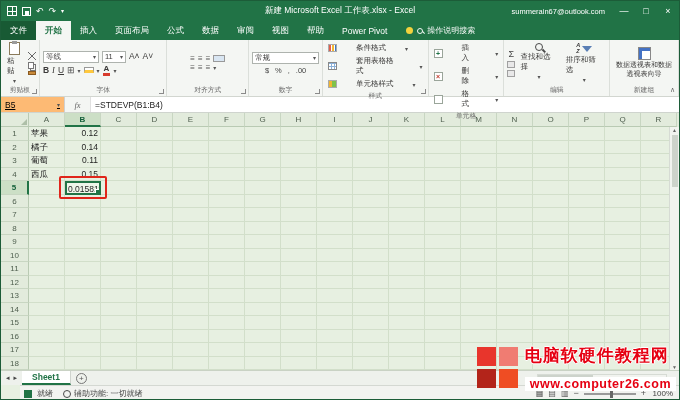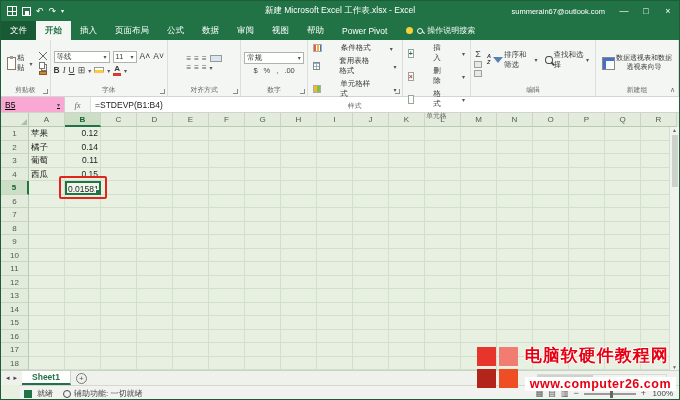--- a/index.html
+++ b/index.html
@@ -31,21 +31,21 @@
   .icon-mag-w::after { content:""; position:absolute; width:3px; height:1.2px; background:#fff; right:-3px; bottom:-1px; transform:rotate(45deg); }
 
   
   .ribbon { height:57px; background:#f4f6f3; border-bottom:1px solid #d2d6d0; display:flex; position:relative; font-size:7.5px; color:#3b3a39; }
   .group { display:flex; flex-direction:column; border-right:1px solid #dbdfda; padding:2px 3px 1px; position:relative; }
   .gbody { flex:1; display:flex; align-items:center; }
   .glabel { text-align:center; font-size:6.8px; color:#6a6a6a; padding:1px 0 0; }
   .launcher { position:absolute; right:2px; bottom:2px; width:5px; height:5px; border-right:1px solid #8a8a8a; border-bottom:1px solid #8a8a8a; }
   .dd { font-size:6px; color:#555; }
 
-  .bigbtn { display:flex; align-items:center; justify-content:center; gap:1px; padding:0 3px; height:100%; }
+  .bigbtn { display:flex; flex-direction:column; align-items:center; justify-content:center; gap:1px; padding:0 3px; height:100%; }
   .icon-clip { width:11px; height:13px; border:1px solid #8a7least; border:1px solid #8a7a5a; background:#fff; position:relative; }
   .icon-clip::before { content:""; position:absolute; top:-2px; left:2px; right:2px; height:3px; background:#9a9a9a; }
   .minicol { display:flex; flex-direction:column; gap:2px; margin-left:3px; }
   .icon-cut { width:8px; height:8px; background:
      linear-gradient(45deg,transparent 44%,#666 44% 56%,transparent 56%),
      linear-gradient(-45deg,transparent 44%,#666 44% 56%,transparent 56%); }
   .icon-copy { width:6px; height:7px; border:1px solid #777; background:#fff; box-shadow:2px 2px 0 -1px #f4f6f3, 2px 2px 0 #777; }
   .icon-brush { width:8px; height:4px; background:#c98a3a; border:1px solid #8a5a20; }
 
   .fontgrid { display:flex; flex-direction:column; gap:2px; width:100%; }
@@ -85,21 +85,21 @@
   .icon-mag { width:8px; height:8px; border:1.5px solid #4a4a4a; border-radius:50%; position:relative; }
   .icon-mag::after { content:""; position:absolute; width:4px; height:1.5px; background:#4a4a4a; right:-3.5px; bottom:-1.5px; transform:rotate(45deg); }
   .icon-pivot { width:13px; height:13px; border:1px solid #888; background:
      linear-gradient(#4472c4 0 0) left top/100% 3px no-repeat,
      linear-gradient(#4472c4 0 0) left top/3px 100% no-repeat,#fff; }
   .wraplbl { width:56px; text-align:center; line-height:1.25; font-size:7px; }
   .collapse-ribbon { position:absolute; right:4px; bottom:2px; font-size:7px; color:#666; }
 
   
   .fbar { height:16px; background:#f4f6f3; border-bottom:1px solid #cfd4ce; display:flex; align-items:stretch; font-size:8.5px; }
-  .namebox { width:64px; background:#f9a8d4; border-right:1px solid #d0d0d0; display:flex; align-items:center; padding:0 4px; justify-content:space-between;text-decoration:underline; }
+  .namebox { width:64px; background:#fdba74; border-right:1px solid #d0d0d0; display:flex; align-items:center; padding:0 4px; justify-content:space-between;text-decoration:underline; }
   .fxzone { width:26px; display:flex; align-items:center; justify-content:center; color:#666; font-family:"Liberation Serif",serif; font-style:italic; border-right:1px solid #e0e0e0; }
   .formula { flex:1; background:#fff; display:flex; align-items:center; padding:0 4px; color:#222; }
 
   
   .colhead { height:14px; display:flex; background:#e2ebdc; }
   .corner { width:28px; flex:none; border-right:1px solid #b9cab3; border-bottom:1px solid #b9cab3; position:relative; background:#e2ebdc; }
   .corner::after { content:""; position:absolute; right:1px; bottom:1px; border-left:6px solid transparent; border-bottom:6px solid #aebfa8; }
   .chcells { display:flex; flex:1; }
   .ch { width:36px; flex:none; font-size:8px; color:#4f5f4f; text-align:center; line-height:13px; border-right:1px solid #c8d6c2; border-bottom:1px solid #b9cab3; }
   .ch.sel { background:#ccdfc6; color:#14603a; font-weight:bold; border-bottom:2px solid #217346; }
@@ -323,33 +323,33 @@
 
     <div class="group">
       <div class="gbody">
         <div class="editwrap">
           <div class="sumcol">
             <span class="sumglyph">Σ</span>
             <span class="minisq"></span>
             <span class="minisq"></span>
           </div>
           <div class="bigbtn">
+            <span class="icon-mag"></span>
+            <span>查找和选择</span>
+            <span class="dd">▾</span>
+          </div>
+          <div class="bigbtn">
             <span style="display:flex;align-items:center;gap:2px;">
               <span class="azcol">
                   <i>A</i>
                   <i>Z</i>
                 </span>
               <span class="icon-funnel"></span>
             </span>
             <span>排序和筛选</span>
-            <span class="dd">▾</span>
-          </div>
-          <div class="bigbtn">
-            <span class="icon-mag"></span>
-            <span>查找和选择</span>
             <span class="dd">▾</span>
           </div>
         </div>
       </div>
       <div class="glabel">编辑</div>
     </div>
 
     <div class="group">
       <div class="gbody">
         <div class="bigbtn">

